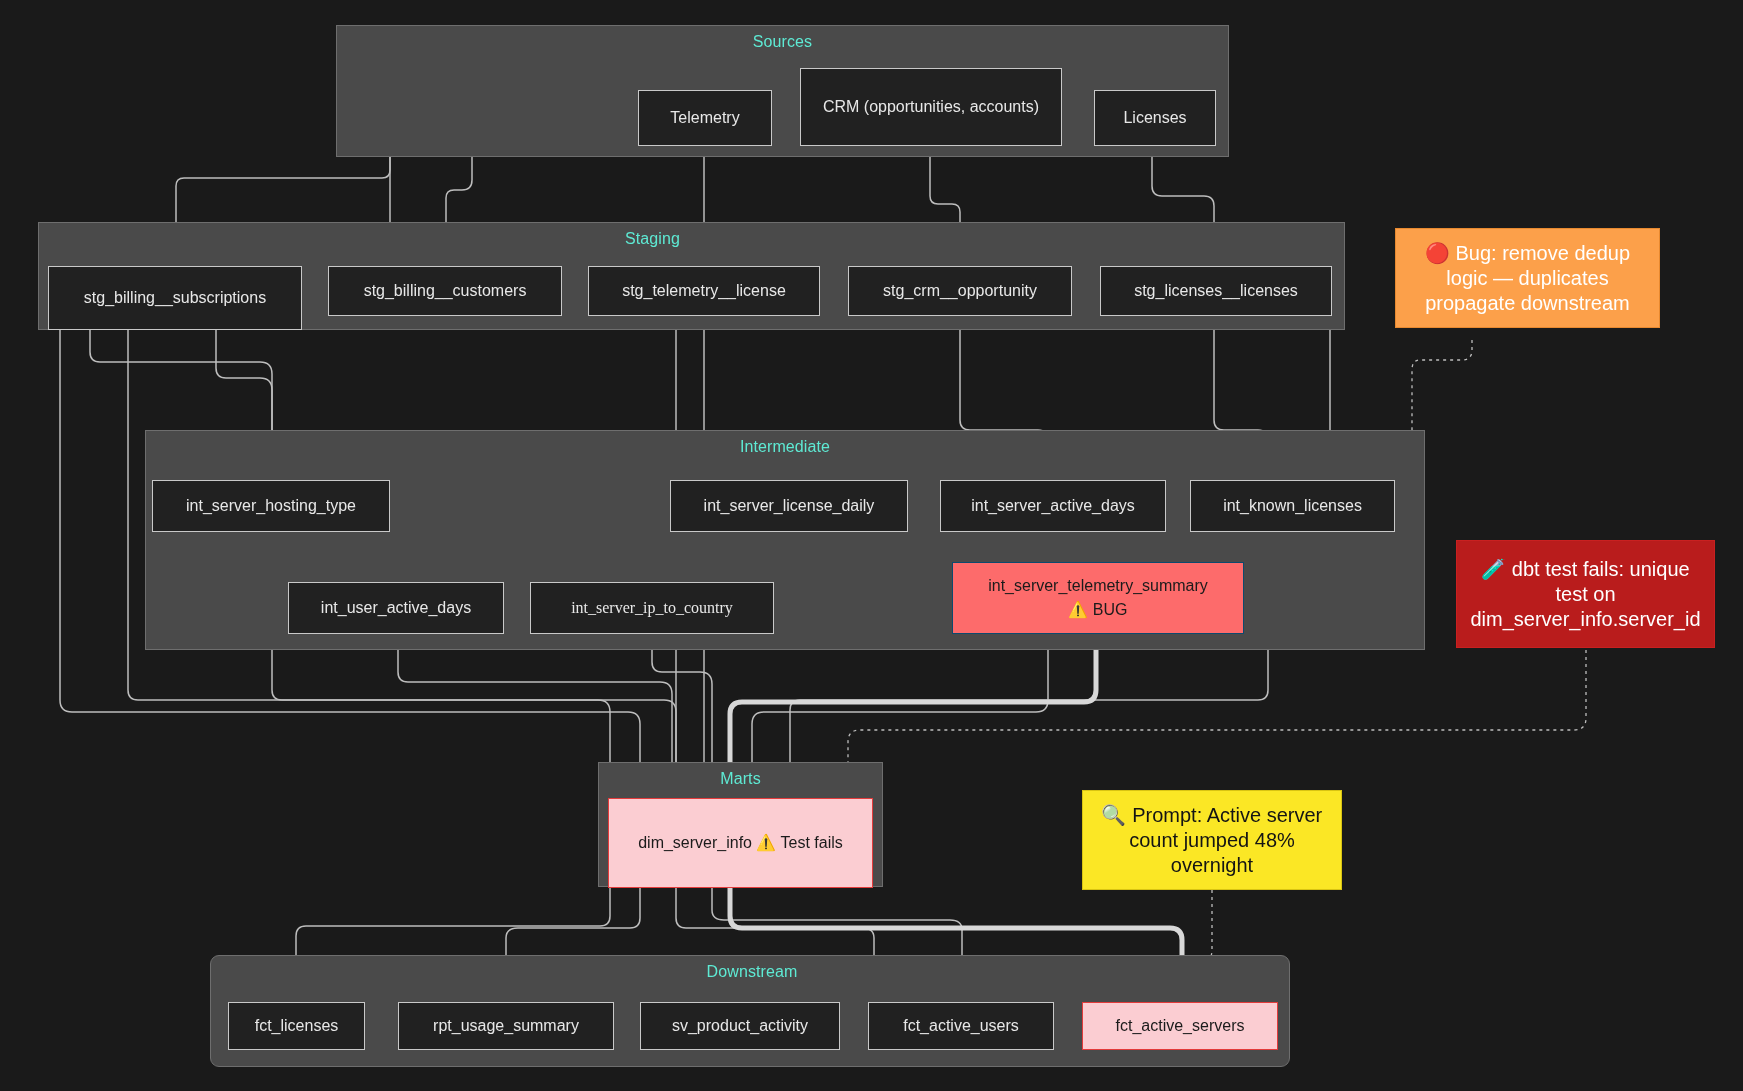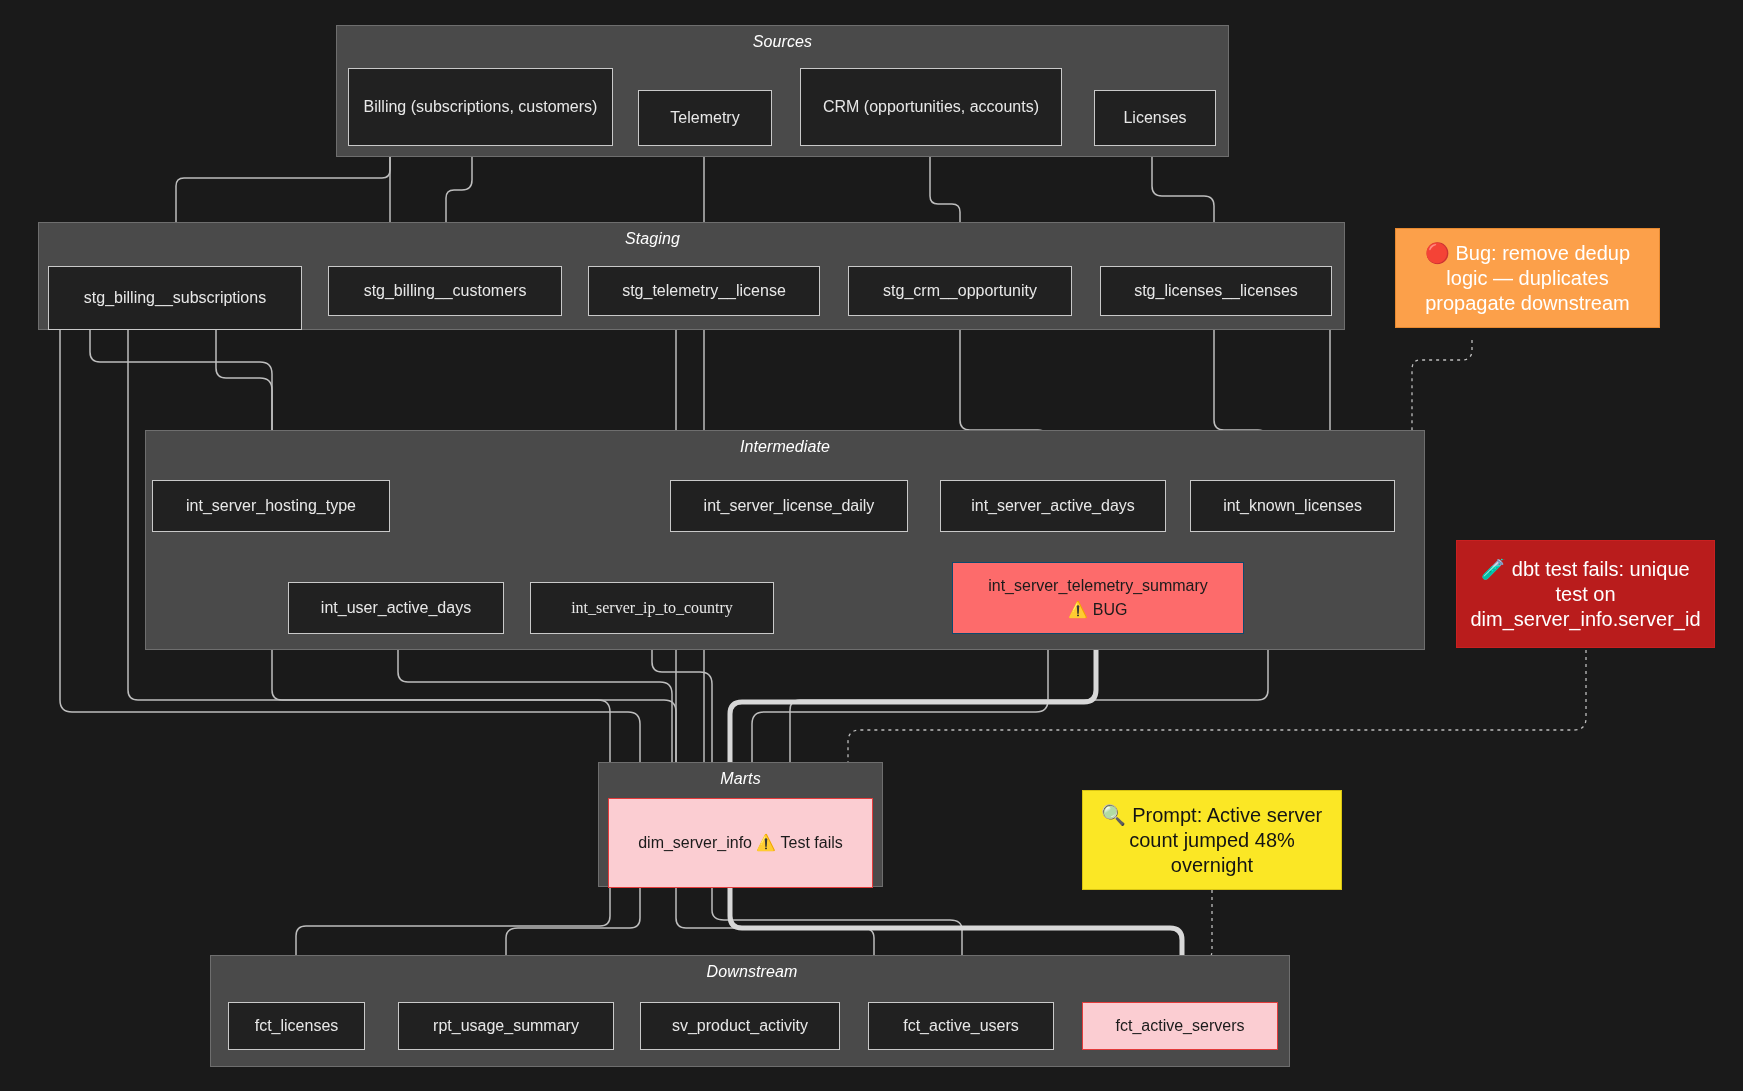--- a/index.html
+++ b/index.html
@@ -15,25 +15,24 @@
 
   .layer {
     position: absolute;
     background: #4a4a4a;
     border: 1px solid #6e6e6e;
   }
   .layer-title {
     position: absolute;
     top: 6px; left: 0; right: 0;
     text-align: center;
-    color: #ffffff;
+    color: #5eead4;
     font-size: 16px;
     line-height: 20px;
     letter-spacing: .1px;
-    font-style: italic;
   }
 
   .node {
     position: absolute;
     background: #212121;
     border: 1px solid #c9c9c9;
     color: #e8e8e8;
     font-size: 16px;
     line-height: 22px;
     display: flex;
@@ -146,27 +145,24 @@
   </div>
 
   <div class="layer" style="left:145px; top:430px; width:1280px; height:220px;">
     <div class="layer-title">Intermediate</div>
   </div>
 
   <div class="layer" style="left:598px; top:762px; width:285px; height:125px;">
     <div class="layer-title">Marts</div>
   </div>
 
-  <div class="layer" style="left:210px; top:955px; width:1080px; height:112px;">
+  <div class="layer" style="left:210px; top:955px; width:1080px; height:112px;border-radius:9px;">
     <div class="layer-title" style="left:310px; width:462px;">Downstream</div>
   </div>
 
-  <div class="node" style="left:348px; top:68px; width:265px; height:78px;">
-    <span>Billing (subscriptions, customers)</span>
-  </div>
   <div class="node" style="left:638px; top:90px; width:134px; height:56px;">
     <span>Telemetry</span>
   </div>
   <div class="node" style="left:800px; top:68px; width:262px; height:78px;">
     <span>CRM (opportunities, accounts)</span>
   </div>
   <div class="node" style="left:1094px; top:90px; width:122px; height:56px;">
     <span>Licenses</span>
   </div>
 

